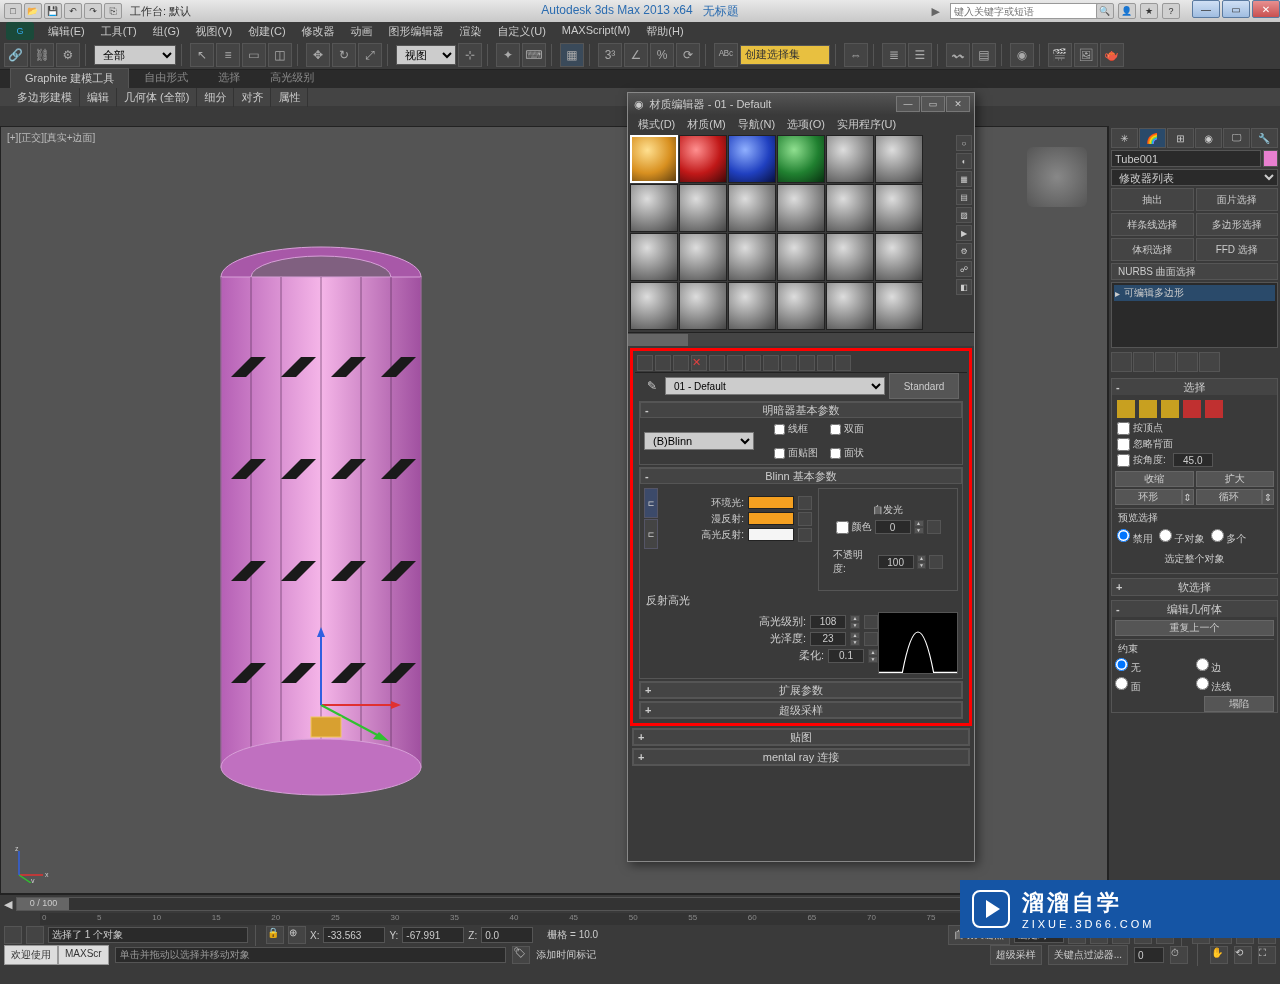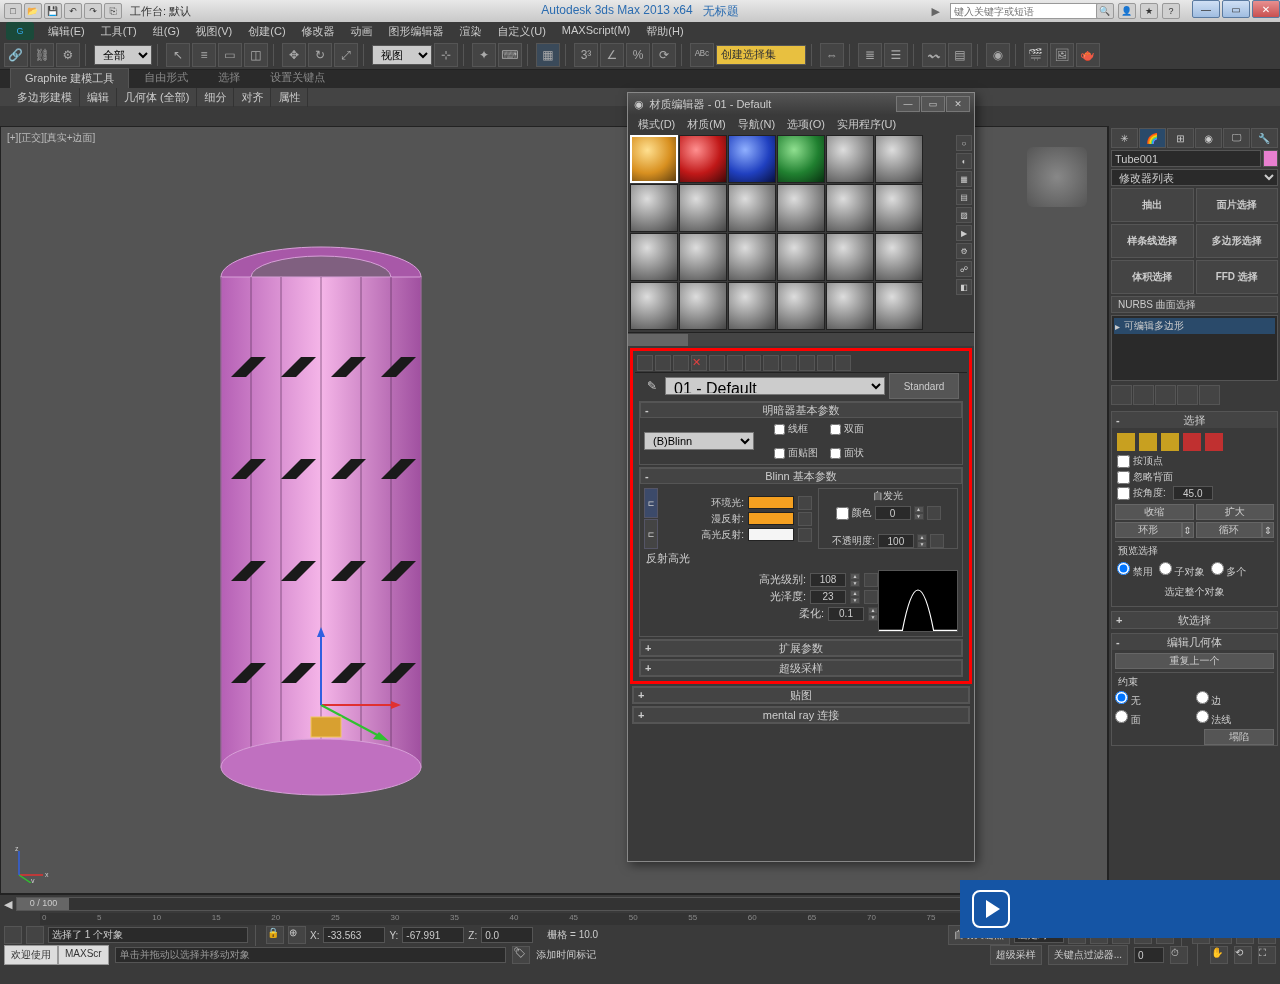--- a/index.html
+++ b/index.html
@@ -65,38 +65,38 @@
 .slot-side-btn { width: 16px; height: 16px; background: #444; border: 1px solid #555; font-size: 8px; display: flex; align-items: center; justify-content: center; }
 .mat-scroll { height: 14px; background: #444; border-top: 1px solid #222; position: relative; }
 .mat-scroll::before { content: ''; position: absolute; left: 0; width: 60px; height: 12px; top: 1px; background: #666; }
 
 .mat-toolbar { height: 20px; display: flex; gap: 2px; padding: 2px; border-bottom: 1px solid #222; }
 .mat-tool-btn { width: 16px; height: 16px; background: #444; border: 1px solid #555; }
 
 .red-box { border: 3px solid #ff0000; padding: 2px; margin: 2px; }
 
 .mat-name-row { display: flex; align-items: center; gap: 4px; padding: 2px 8px; height: 26px; }
-.mat-name-combo { flex: 1; height: 18px; background: #ccc; color: #000; font-size: 16px; padding: 1px 4px; }
+.mat-name-combo { flex: 1; height: 18px; background: #ccc; color: #000; font-size: 10px; padding: 1px 4px; }
 .mat-type-btn { width: 70px; height: 26px; background: #555; border: 1px solid #666; color: #ccc; font-size: 10px; display: flex; align-items: center; justify-content: center; }
 .dropper { width: 18px; height: 18px; display: flex; align-items: center; justify-content: center; font-size: 12px; }
 
 .rollout { margin: 2px 4px; border: 1px solid #555; }
 .rollout-hdr { height: 16px; background: #444; color: #ccc; font-size: 11px; display: flex; align-items: center; justify-content: center; position: relative; border: 1px solid #555; }
 .rollout-hdr .toggle { position: absolute; left: 4px; font-size: 11px; font-weight: bold; }
 .rollout-body { padding: 4px; background: #3a3a3a; }
 
 .shader-row { display: flex; align-items: center; gap: 8px; }
 .shader-combo { width: 110px; height: 18px; background: #ccc; color: #000; font-size: 11px; padding: 0 4px; }
 .chk-grid { display: grid; grid-template-columns: auto auto; gap: 10px 12px; margin-left: 12px; font-size: 10px; }
 .chk { display: flex; align-items: center; gap: 3px; }
 .chk input { width: 11px; height: 11px; }
 
 .blinn-body { display: flex; gap: 6px; font-size: 10px; }
 .blinn-left { flex: 1; }
-.blinn-right { width: 140px; border: 1px solid #555; padding: 0; }
+.blinn-right { width: 140px; border: 1px solid #555; padding: 14px; }
 .color-row { display: flex; align-items: center; gap: 4px; margin: 2px 0; justify-content: flex-end; }
 .color-row .lbl { width: 46px; text-align: right; }
 .color-swatch { width: 46px; height: 13px; border: 1px solid #222; }
 .color-swatch.orange { background: #f5a020; }
 .color-swatch.white { background: #f5f5f5; }
 .lock-col { width: 14px; height: 30px; background: #3c4a6a; border: 1px solid #556; display: flex; align-items: center; justify-content: center; font-size: 8px; }
 .spinner-input { width: 36px; height: 14px; background: #2a2a2a; border: 1px solid #555; color: #ccc; text-align: center; font-size: 10px; }
 .spinner-btns { width: 10px; height: 14px; display: flex; flex-direction: column; }
 .spinner-btns span { flex: 1; background: #555; border: 1px solid #444; font-size: 5px; line-height: 5px; text-align: center; }
 .map-btn { width: 14px; height: 14px; background: #444; border: 1px solid #555; }
@@ -109,21 +109,21 @@
 
 .right-panel { width: 172px; background: #3a3a3a; border-left: 1px solid #222; padding: 2px; display: flex; flex-direction: column; gap: 2px; }
 .cmd-tabs { height: 20px; display: flex; gap: 1px; }
 .cmd-tab { flex: 1; background: #444; border: 1px solid #555; display: flex; align-items: center; justify-content: center; font-size: 10px; }
 .cmd-tab.active { background: #2a4a6a; }
 .obj-name { display: flex; gap: 2px; }
 .obj-name input { flex: 1; height: 17px; background: #2a2a2a; border: 1px solid #555; color: #ccc; font-size: 11px; padding: 0 3px; }
 .obj-color { width: 16px; height: 17px; background: #e880d0; border: 1px solid #555; }
 .mod-list-combo { width: 100%; height: 17px; background: #2a2a2a; border: 1px solid #555; color: #ccc; font-size: 11px; padding: 0 3px; }
 .mod-btns { display: grid; grid-template-columns: 1fr 1fr; gap: 2px; }
-.mod-btn { height: 34px; background: #444; border: 1px solid #555; color: #ccc; font-size: 10px; display: flex; align-items: center; justify-content: center; font-weight: bold; }
+.mod-btn { height: 23px; background: #444; border: 1px solid #555; color: #ccc; font-size: 10px; display: flex; align-items: center; justify-content: center; }
 .mod-single { height: 17px; background: #444; border: 1px solid #555; color: #ccc; font-size: 10px; display: flex; align-items: center; padding-left: 6px; }
 .mod-stack { height: 66px; background: #2a2a2a; border: 1px solid #555; padding: 2px; }
 .mod-stack-item { display: flex; align-items: center; gap: 4px; font-size: 10px; padding: 1px; }
 .mod-stack-item.active { background: #2a4a6a; }
 .stack-toolbar { height: 22px; display: flex; gap: 1px; margin-top: 2px; }
 .stack-btn { width: 21px; height: 20px; background: #444; border: 1px solid #555; }
 
 .rp-rollout { border: 1px solid #555; margin-top: 2px; }
 .rp-rollout-hdr { height: 16px; background: #444; display: flex; align-items: center; justify-content: center; font-size: 11px; position: relative; }
 .rp-rollout-hdr .tog { position: absolute; left: 4px; font-weight: bold; }
@@ -205,21 +205,21 @@
   <span class="menu-item">自定义(U)</span>
   <span class="menu-item">MAXScript(M)</span>
   <span class="menu-item">帮助(H)</span>
 </div>
 
 <div class="toolbar-row">
   <div class="tool-btn">🔗</div>
   <div class="tool-btn">⛓</div>
   <div class="tool-btn">⚙</div>
   <div class="tool-sep"></div>
-  <select class="tool-combo" style="width:58px"><option>全部</option></select>
+  <select class="tool-combo" style="width:82px"><option>全部</option></select>
   <div class="tool-sep"></div>
   <div class="tool-btn">↖</div>
   <div class="tool-btn">≡</div>
   <div class="tool-btn">▭</div>
   <div class="tool-btn">◫</div>
   <div class="tool-sep"></div>
   <div class="tool-btn">✥</div>
   <div class="tool-btn">↻</div>
   <div class="tool-btn">⤢</div>
   <div class="tool-sep"></div>
@@ -251,21 +251,21 @@
   <div class="tool-sep"></div>
   <div class="tool-btn">🎬</div>
   <div class="tool-btn">🖼</div>
   <div class="tool-btn">🫖</div>
 </div>
 
 <div class="ribbon-tabs">
   <div class="ribbon-tab active">Graphite 建模工具</div>
   <div class="ribbon-tab">自由形式</div>
   <div class="ribbon-tab">选择</div>
-  <div class="ribbon-tab">设置关键点</div>
+  <div class="ribbon-tab">高光级别</div>
 </div>
 <div class="ribbon-sub">
   <span class="ribbon-sub-item">多边形建模</span>
   <span class="ribbon-sub-item">编辑</span>
   <span class="ribbon-sub-item">几何体 (全部)</span>
   <span class="ribbon-sub-item">细分</span>
   <span class="ribbon-sub-item">对齐</span>
   <span class="ribbon-sub-item">属性</span>
 </div>
 
@@ -749,13 +749,17 @@
     <div class="status-btn">⏱</div>
     <div class="tool-sep"></div>
     <div class="status-btn">✋</div>
     <div class="status-btn">⟲</div>
     <div class="status-btn">⛶</div>
   </div>
 </div>
 
 <div class="watermark">
   <div class="wm-logo"></div>
+  <div class="wm-text">
+    <div class="wm-main">溜溜自学</div>
+    <div class="wm-sub">ZIXUE.3D66.COM</div>
+  </div>
 </div>
 
 </body></html>

